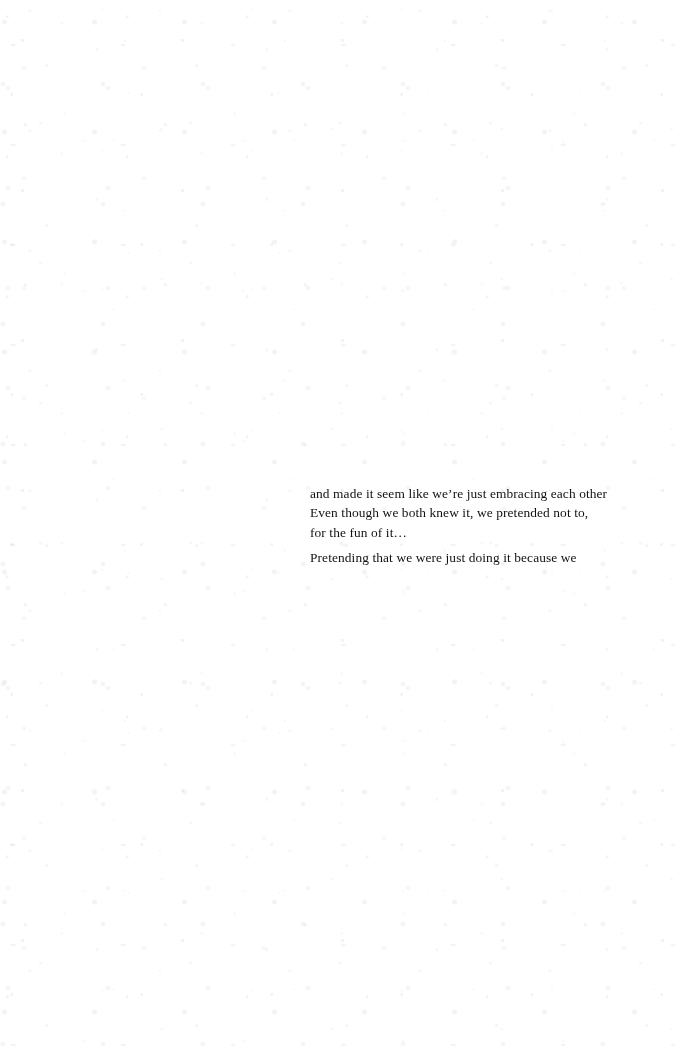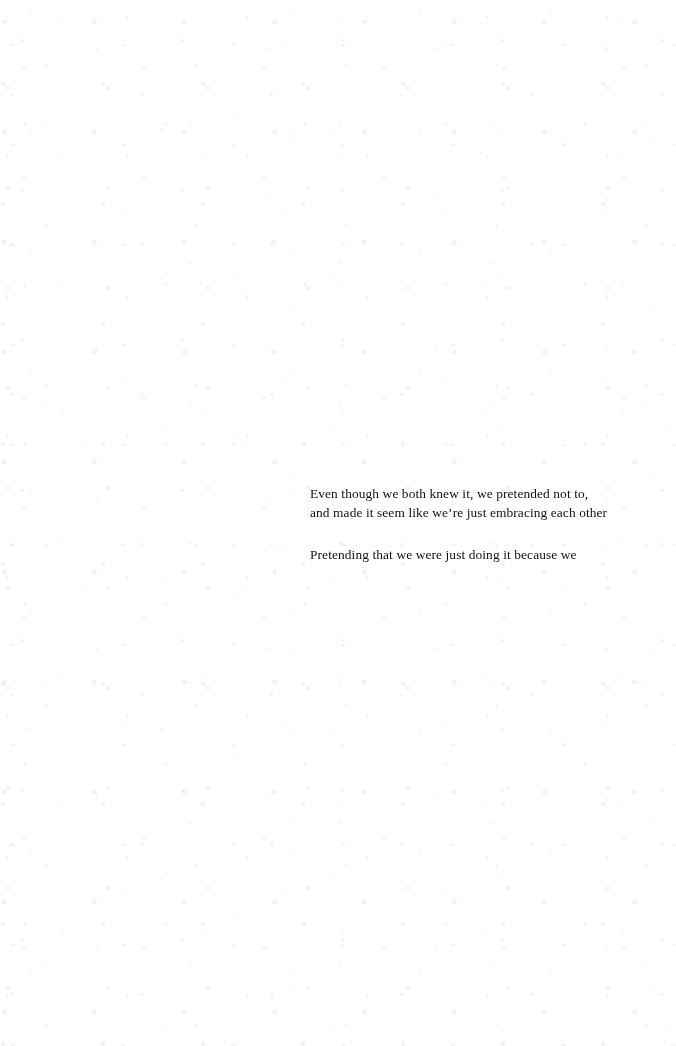--- a/index.html
+++ b/index.html
@@ -65,37 +65,38 @@
 
   .para {
     margin: 0;
     font-size: 13.4px;
     line-height: 19.3px;
     letter-spacing: 0.1px;
     color: #111111;
     text-rendering: optimizeLegibility;
   }
   .para + .para {
-    margin-top: 22px;
+    margin-top: 6px;
   }
   .para .line {
     display: block;
     white-space: nowrap;
   }
 </style>
 </head>
 <body>
 
 <div class="page-texture"></div>
 <div class="page-texture left-heavy"></div>
 
 <div class="text-block">
 
   <p class="para">
+    <span class="line">and made it seem like we’re just embracing each other</span>
     <span class="line">Even though we both knew it, we pretended not to,</span>
-    <span class="line">and made it seem like we’re just embracing each other</span>
+    <span class="line">for the fun of it…</span>
   </p>
 
   <p class="para">
     <span class="line">Pretending that we were just doing it because we</span>
   </p>
 
 </div>
 
 </body></html>

